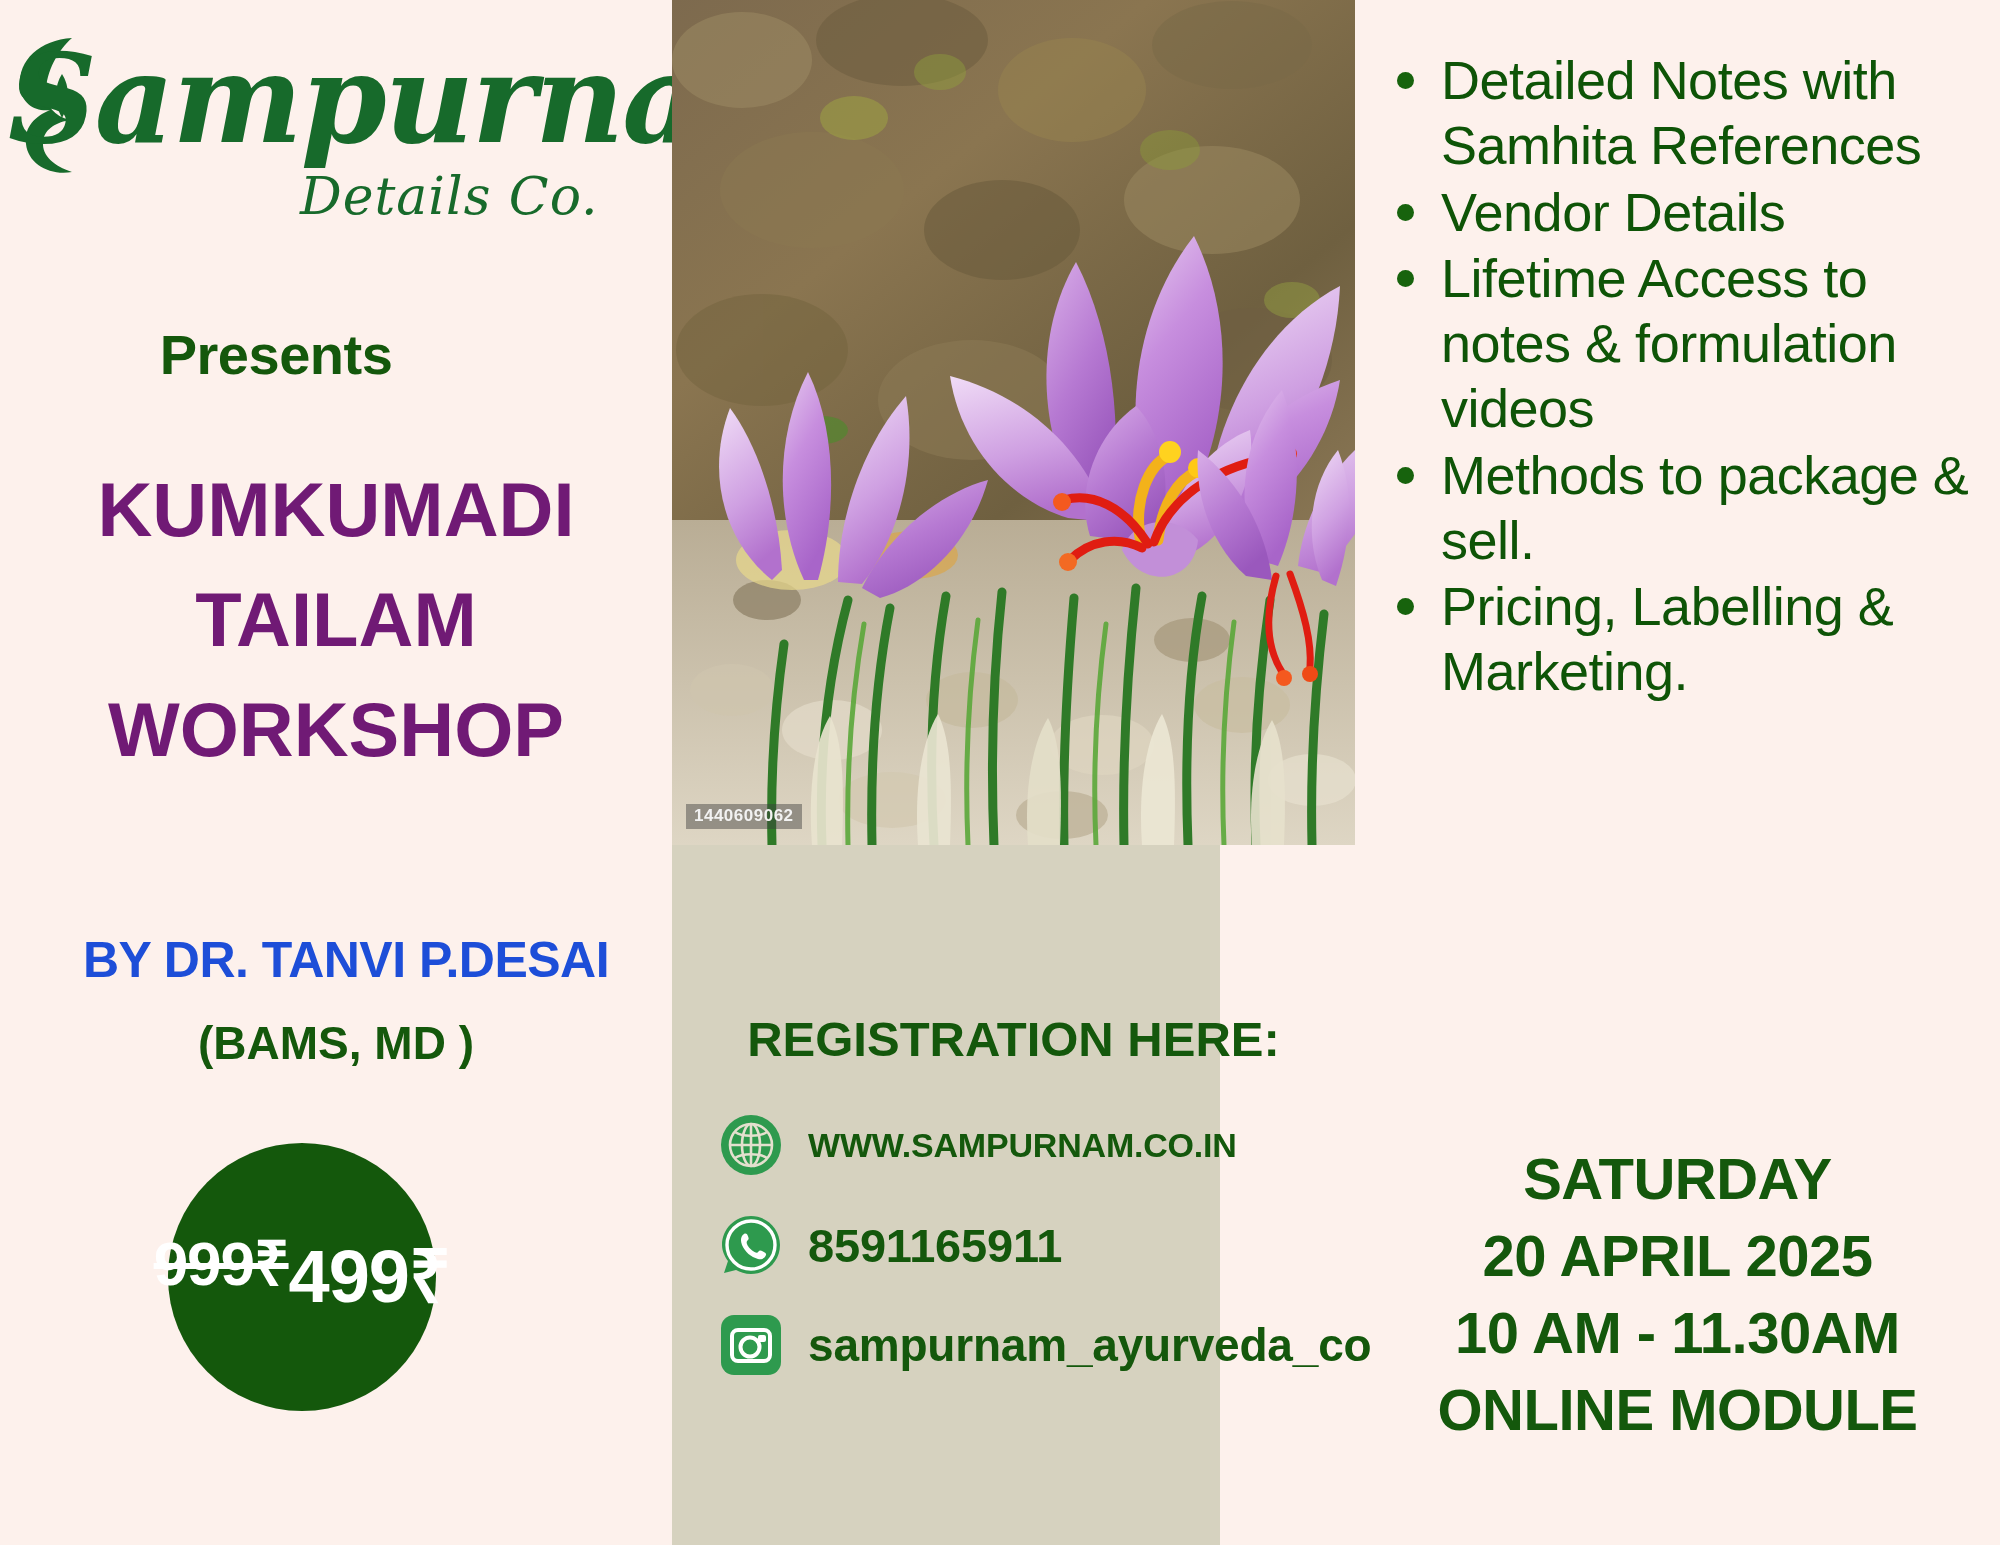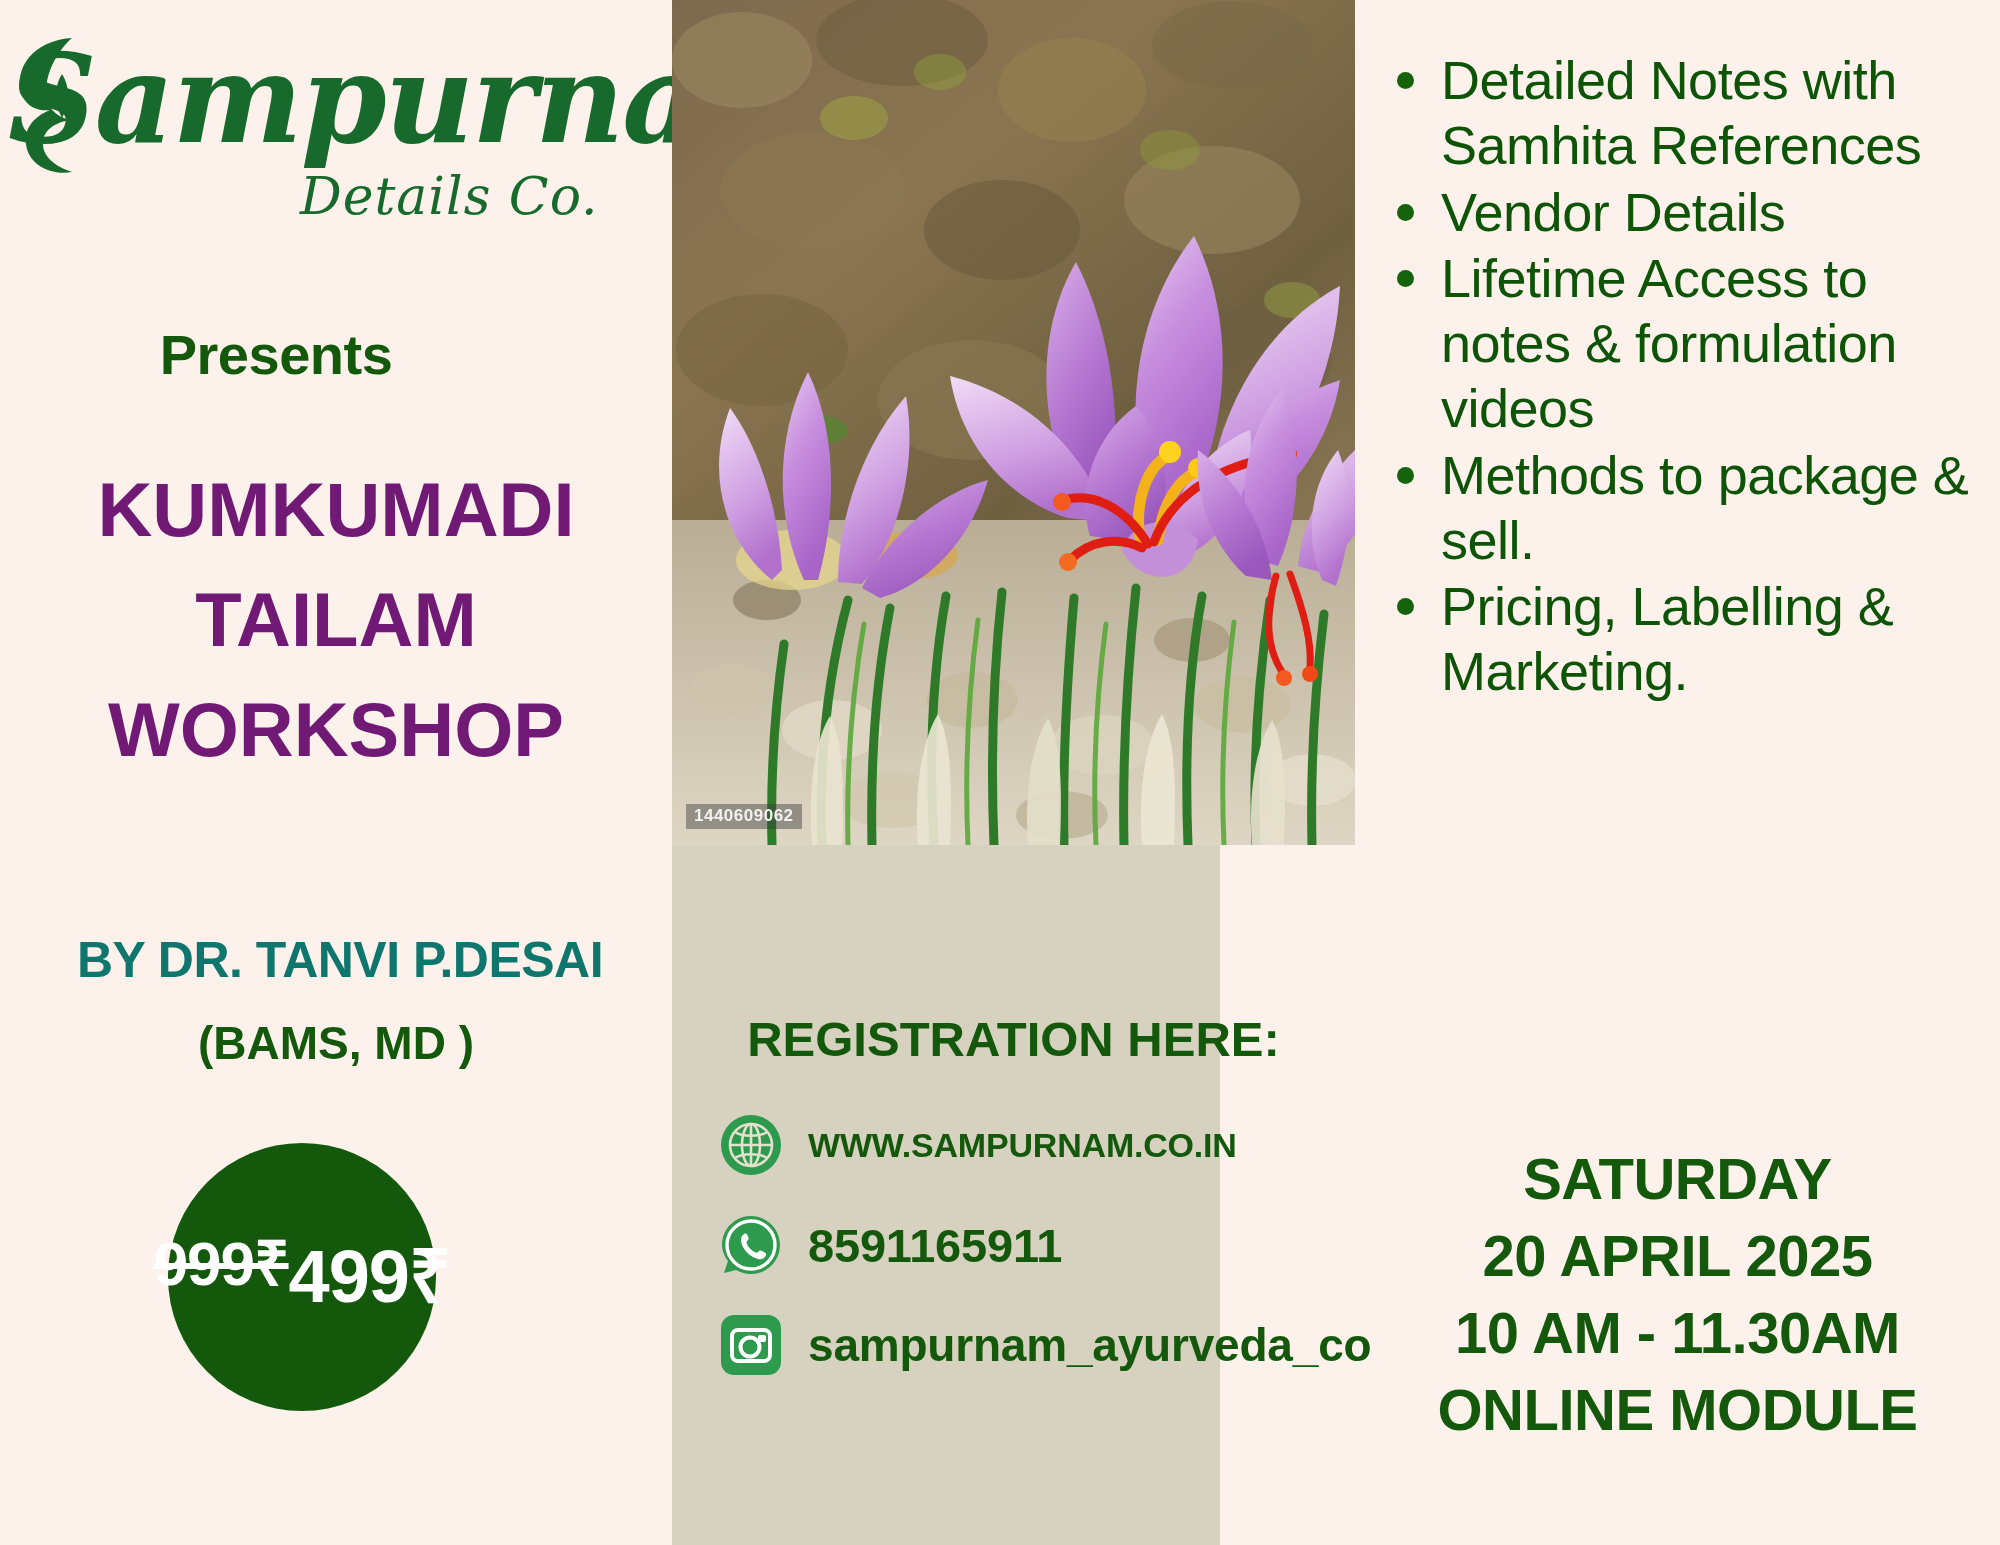--- a/index.html
+++ b/index.html
@@ -93,25 +93,25 @@
     color: #701a75;
     font-weight: 700;
     font-size: 76px;
     line-height: 1.45;
     letter-spacing: 0px;
   }
   .workshop-title .tline { display: block; }
 
   .presenter {
     position: absolute;
-    left: 4px;
+    left: 10px;
     top: 935px;
     width: 672px;
     text-align: center;
-    color: #0f766e;
+    color: #1d4ed8;
     font-weight: 700;
     font-size: 50px;
     line-height: 1;
     letter-spacing: -0.5px;
   }
   .presenter-degree {
     position: absolute;
     left: 0;
     top: 1020px;
     width: 672px;

